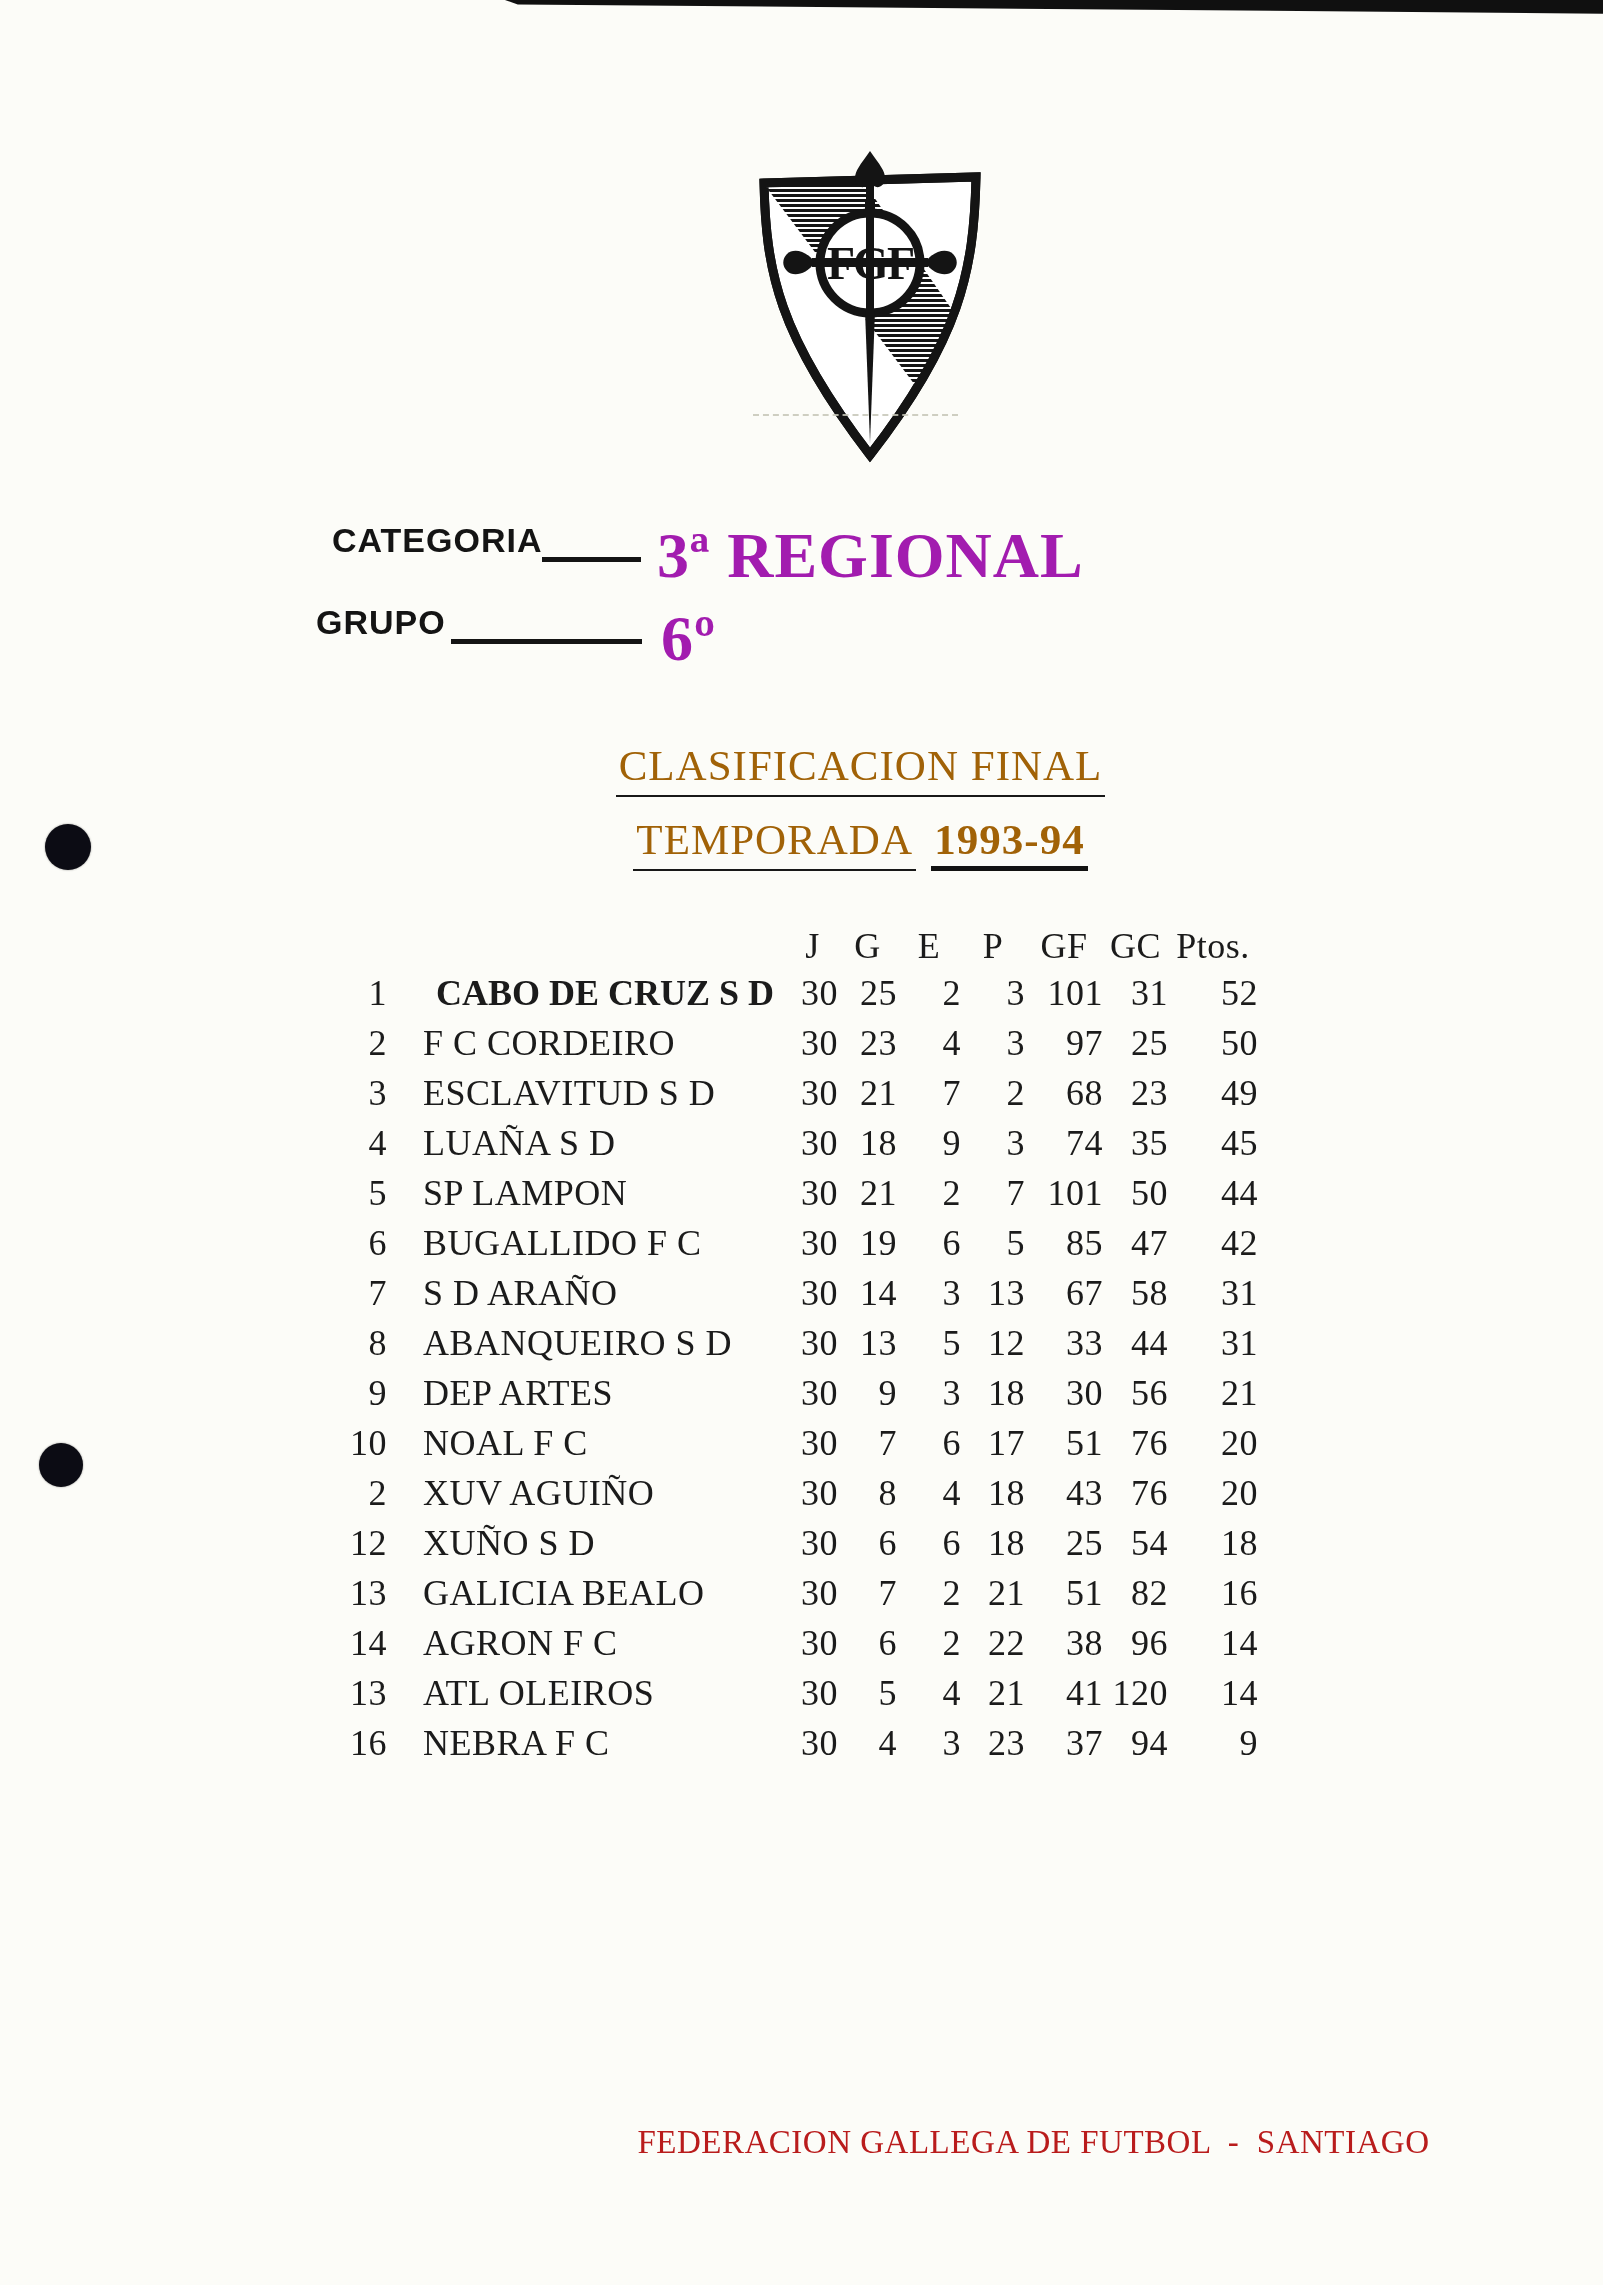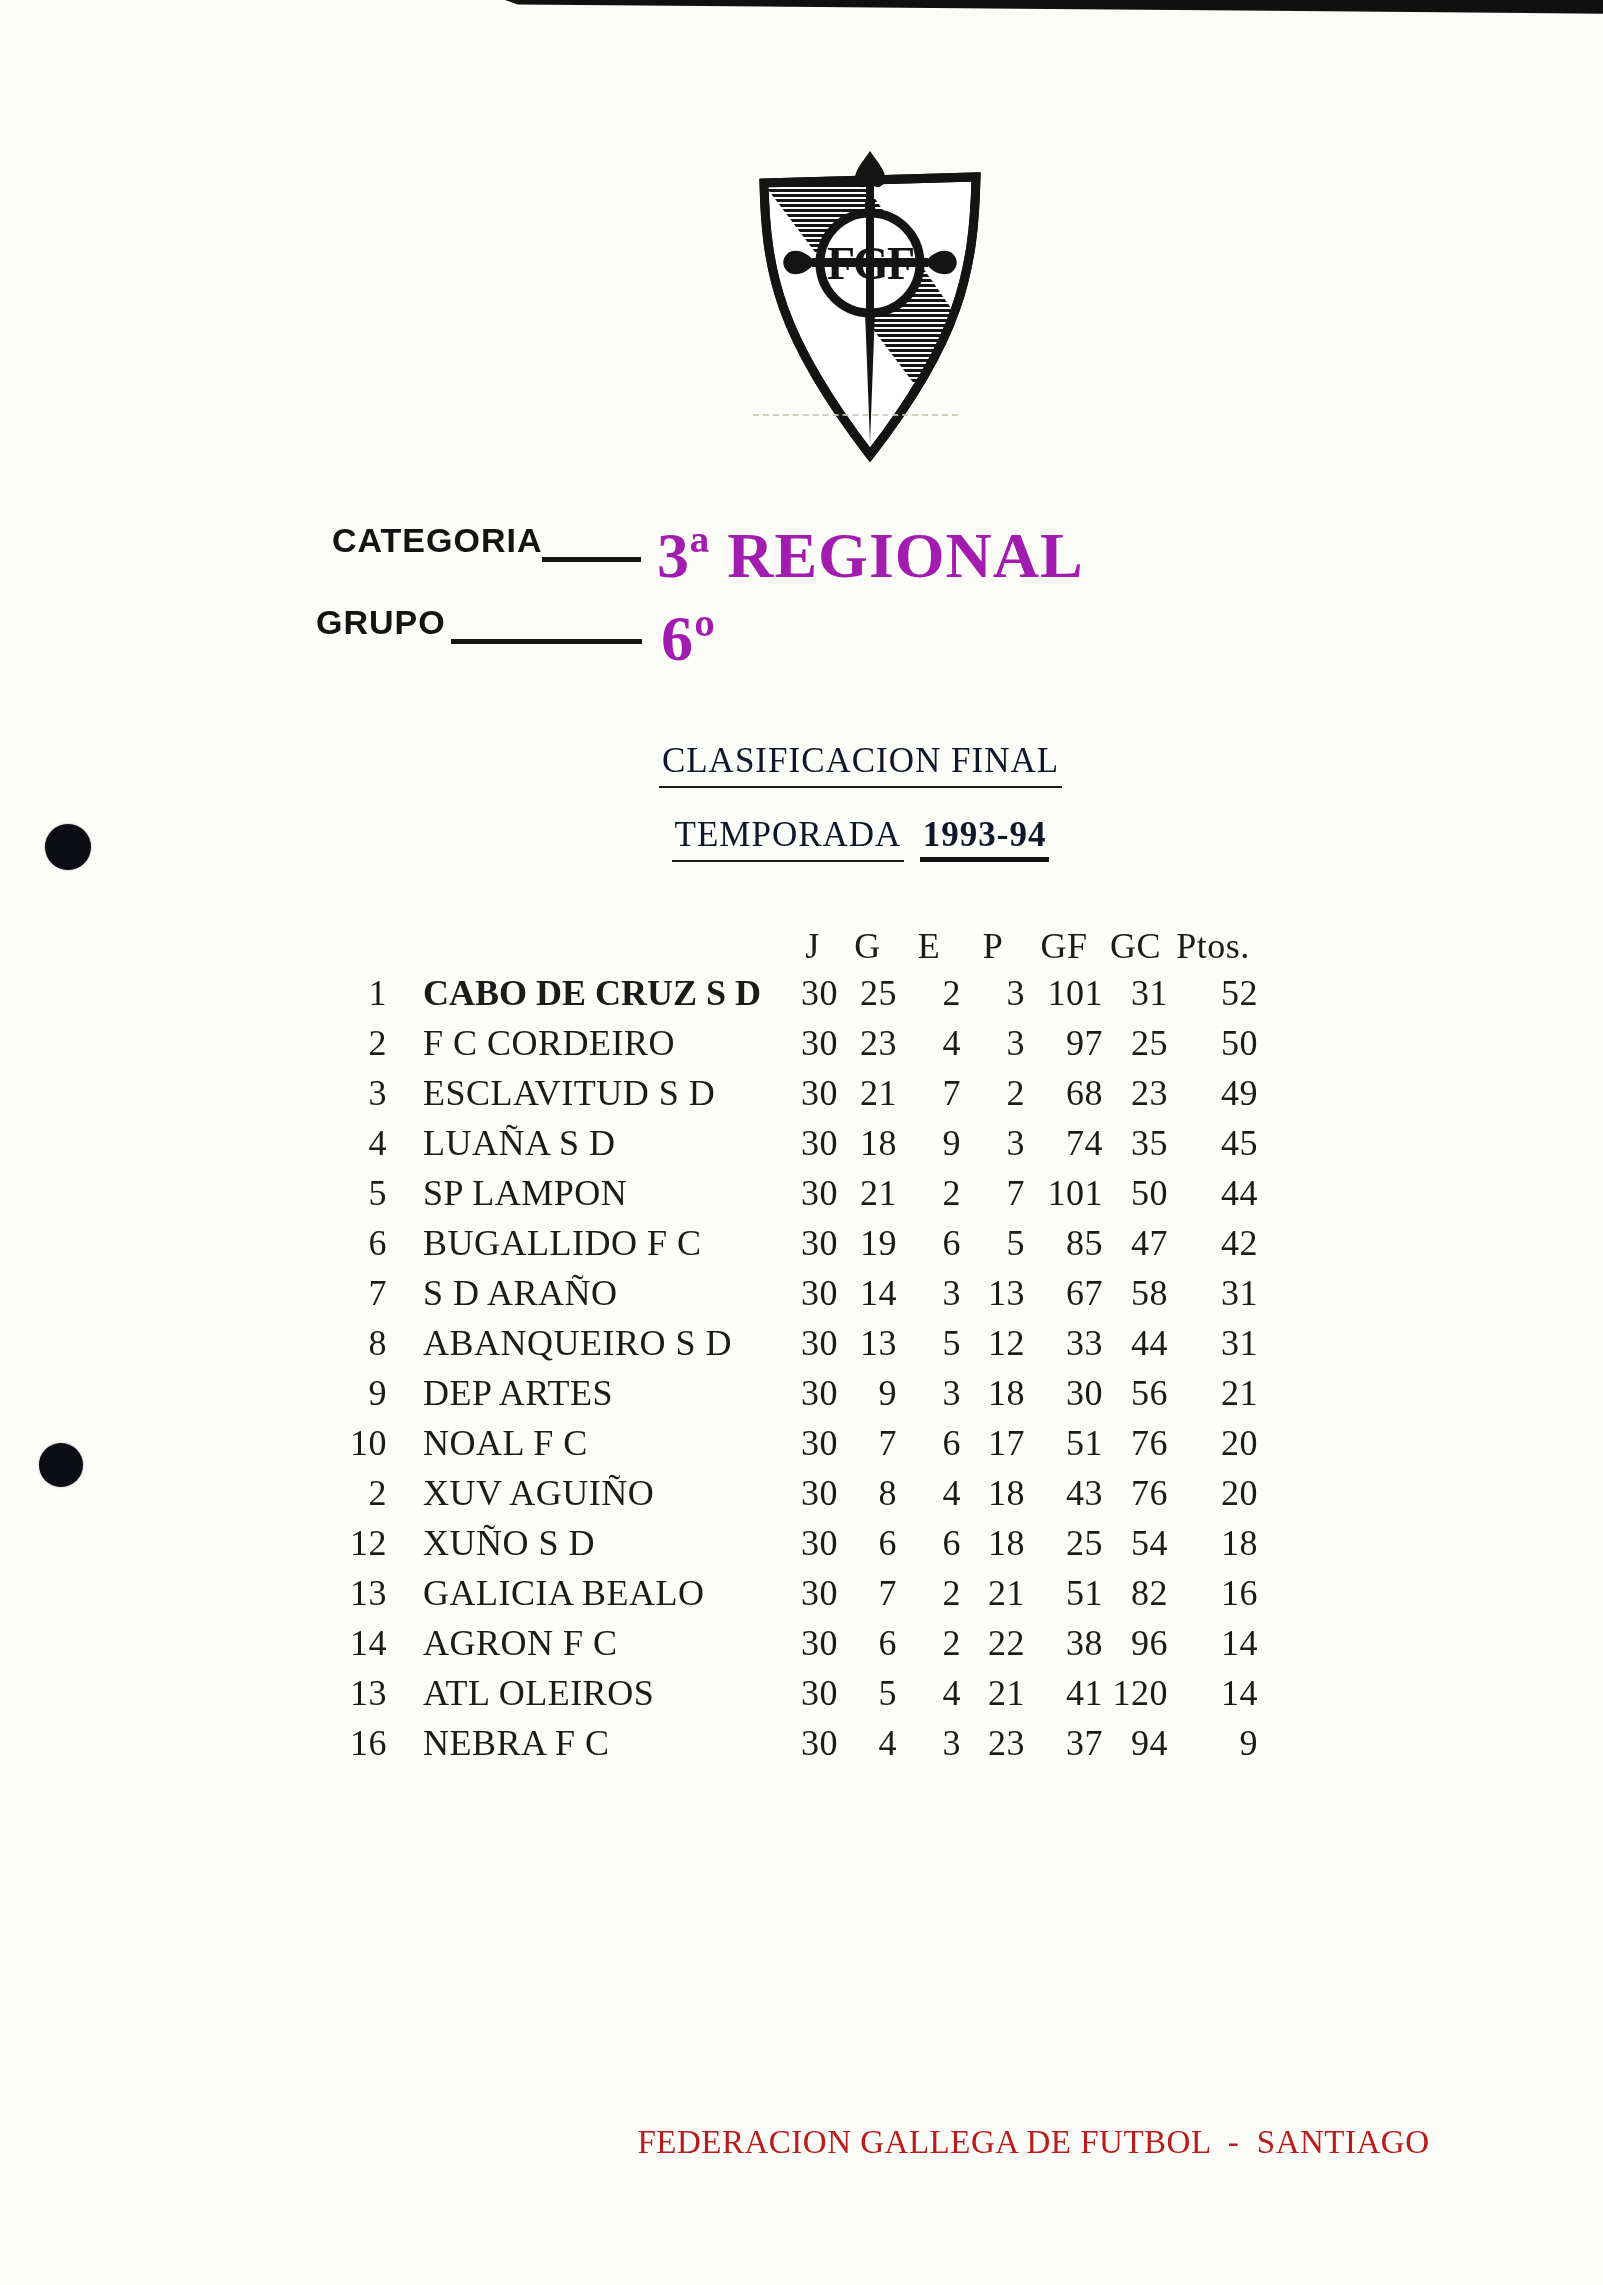--- a/index.html
+++ b/index.html
@@ -36,37 +36,37 @@
     position:absolute; font-weight:bold; font-size:64px; line-height:1;
     color:#a21caf; letter-spacing:1px;
   }
   .big-val-categoria{left:657px; top:524px;}
   .big-val-grupo{left:661px; top:607px;}
 
   
   .title-wrap{position:absolute; left:558px; width:605px; text-align:center;}
   .title1{top:741px;}
   .title2{top:815px;}
-  .title-wrap span{display:inline-block; font-size:35px; letter-spacing:1px; color:#0f172a;}
+  .title-wrap span{display:inline-block; font-size:43px; letter-spacing:1px; color:#a16207;}
   .u-thin{border-bottom:2.9px solid #181818; padding:0 2.9px 4.9px 2.9px;}
   .season{font-weight:bold; border-bottom:5.9px solid #121212; padding:0 2.9px 2px 2.9px; margin-left:15.6px;}
 
   
   .thead,.trow{
     display:grid;
     grid-template-columns:51px 400px 51px 59px 64px 64px 78px 65px 90px;
     font-size:36px; line-height:43px; letter-spacing:0.5px; color:#1b1b1b;
   }
   .thead{position:absolute; left:336px; top:925px;}
   .thead .hc{text-align:center;}
   .tbody{position:absolute; left:336px; top:972px;}
   .trow{height:50px;}
   .c.rank{text-align:right;}
   .c.team{text-align:left; padding-left:36px; white-space:nowrap;}
-  .c.team.bold{font-weight:bold; letter-spacing:0;}
+  .c.team.bold{font-weight:bold; letter-spacing:0;text-align:center;}
   .c.num{text-align:right;}
 
   
   .footer{
     position:absolute; left:624px; top:2124px; width:819px;
     text-align:center; font-size:33px; letter-spacing:0.5px;
     white-space:pre; color:#b91c1c;
   }
 </style>
 </head>

